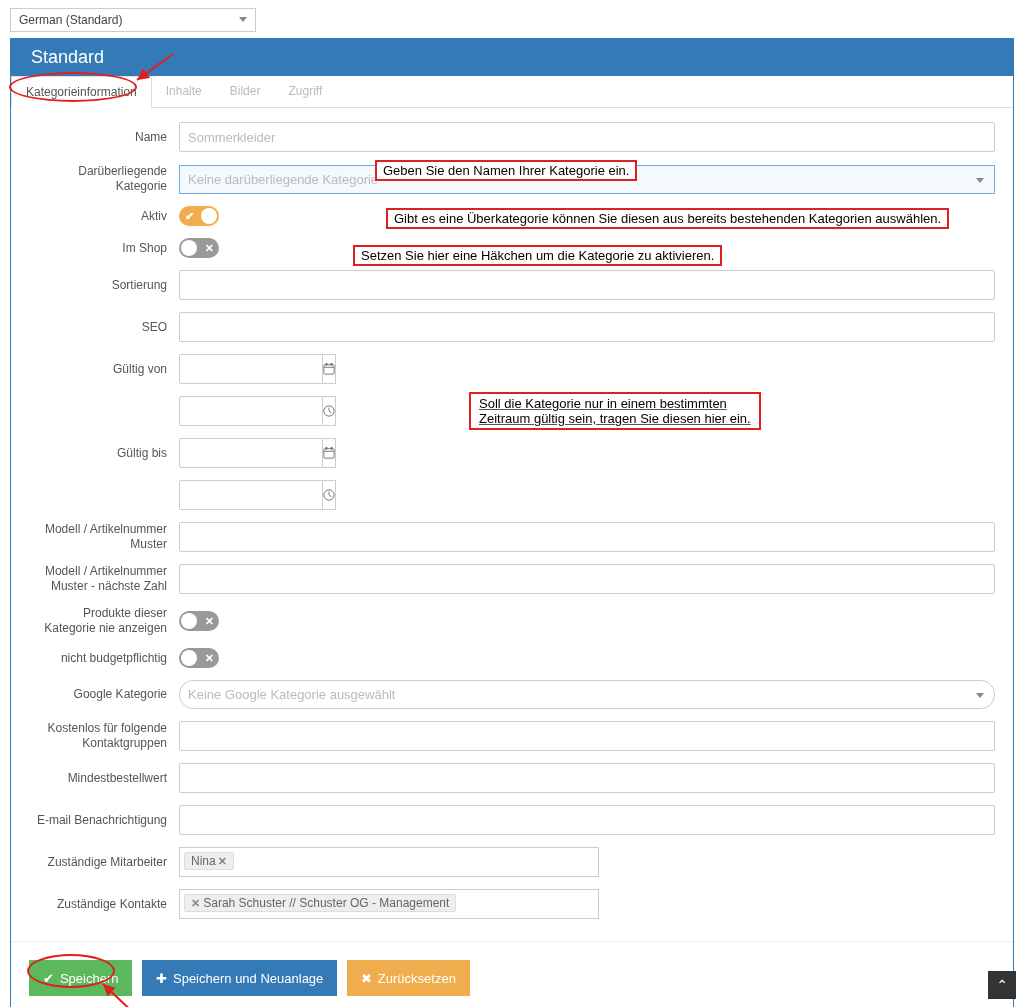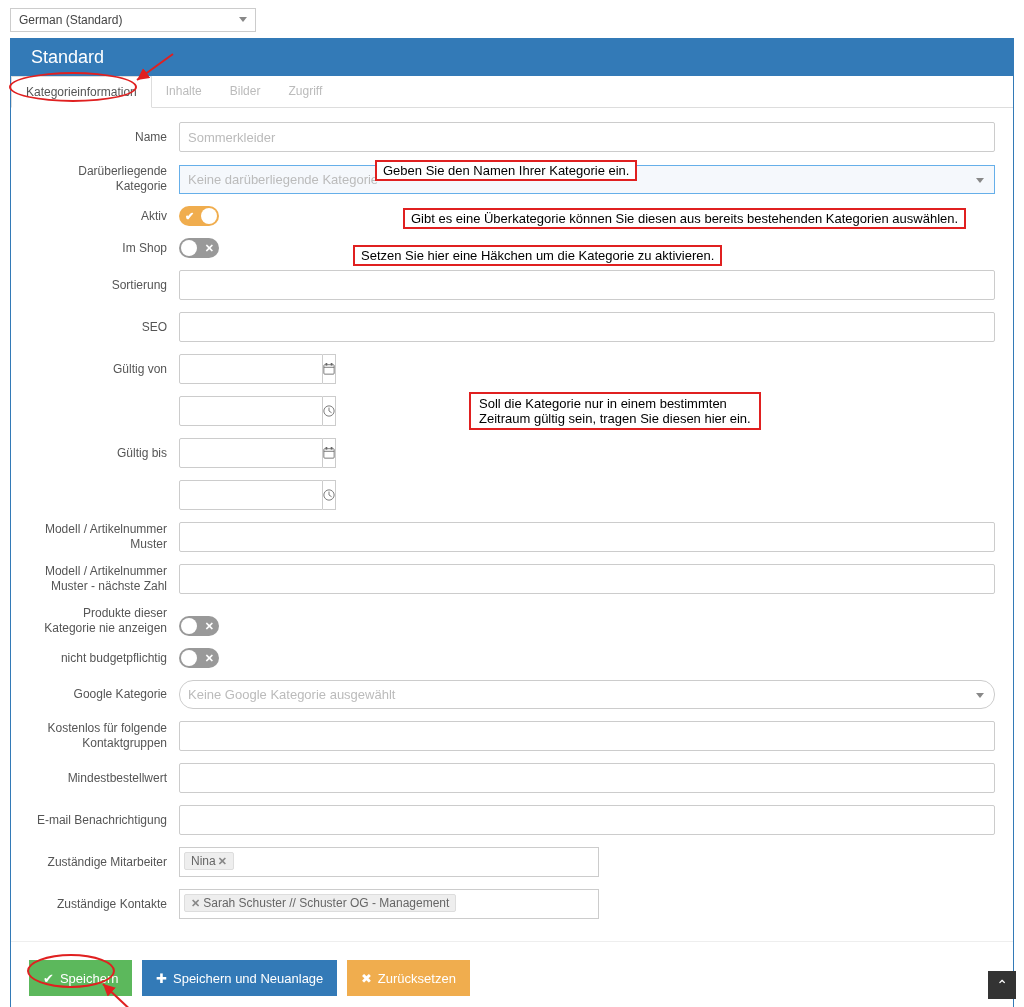--- a/index.html
+++ b/index.html
@@ -7,21 +7,21 @@
   .lang-select { display: inline-block; margin: 8px 10px 6px; border: 1px solid #ccc; background: #fff; width: 246px; position: relative; }
   .lang-select-inner { padding: 4px 20px 4px 8px; font-size: 12px; color: #444; }
   .lang-select .caret { position: absolute; right: 8px; top: 8px; width: 0; height: 0; border-left: 4px solid transparent; border-right: 4px solid transparent; border-top: 5px solid #888; }
   .panel { margin: 0 10px 10px; border: 1px solid #337ab7; }
   .panel-header { background: #337ab7; color: #fff; padding: 8px 20px; font-size: 18px; font-weight: 300; }
   .tabs { border-bottom: 1px solid #ddd; display: flex; }
   .tab { padding: 8px 14px; font-size: 12px; color: #bbb; cursor: pointer; }
   .tab.active { color: #555; border: 1px solid #ddd; border-bottom: 1px solid #fff; margin-bottom: -1px; background: #fff; }
   .form-body { padding: 14px 18px 10px; }
   .row { display: flex; align-items: center; margin-bottom: 12px; position: relative; }
-  .row.top { align-items: flex-end; }
+  .row.top { align-items: center; }
   .lbl { width: 150px; text-align: right; padding-right: 12px; font-size: 12px; color: #555; line-height: 1.25; }
   .field { flex: 1; position: relative; }
   .input { width: 100%; height: 30px; border: 1px solid #ccc; border-radius: 2px; padding: 0 8px; font-size: 13px; color: #555; font-family: inherit; }
   .input::placeholder { color: #bbb; }
   .input.short { width: 144px; }
   .group { display: flex; }
   .group .input { border-top-right-radius: 0; border-bottom-right-radius: 0; }
   .addon { width: 34px; height: 30px; border: 1px solid #ccc; border-left: none; display: flex; align-items: center; justify-content: center; background: #fff; color: #666; cursor: pointer; }
   .select-wrap { position: relative; }
   .select-wrap .caret { position: absolute; right: 10px; top: 12px; width: 0; height: 0; border-left: 4px solid transparent; border-right: 4px solid transparent; border-top: 5px solid #888; }
@@ -93,21 +93,21 @@
       </div>
     </div>
 
     <div class="row top">
       <div class="lbl">Darüberliegende Kategorie</div>
       <div class="field">
         <div class="select-wrap combo">
           <span class="sel-text">Keine darüberliegende Kategorie</span>
           <span class="caret"></span>
         </div>
-        <span class="annot" style="left:224px; top:1px;">Gibt es eine Überkategorie können Sie diesen aus bereits bestehenden Kategorien auswählen.</span>
+        <span class="annot" style="left:207px; top:1px;">Gibt es eine Überkategorie können Sie diesen aus bereits bestehenden Kategorien auswählen.</span>
       </div>
     </div>
 
     <div class="row">
       <div class="lbl">Aktiv</div>
       <div class="field">
         <span class="toggle on">
           <span class="glyph">✔</span>
           <span class="knob"></span>
         </span>
@@ -157,21 +157,21 @@
         <div class="group" style="width:144px;">
           <input class="input short" style="">
           <span class="addon">
             <svg width="12" height="12" viewBox="0 0 14 14">
                 <circle cx="7" cy="7" r="6" fill="none" stroke="#666"></circle>
                 <line x1="7" y1="7" x2="7" y2="3" stroke="#666"></line>
                 <line x1="7" y1="7" x2="10" y2="9" stroke="#666"></line>
               </svg>
           </span>
         </div>
-        <div style="position:absolute; left:290px; top:-4px; border:2px solid #e02020; background:#fff; padding:2px 8px; pointer-events:none;">
+        <div style="position:absolute; left:290px; top:-4px; border:2px solid #e02020; background:#fff; padding:2px 8px; pointer-events:none;text-decoration:underline;">
           <div style="color:#000; font-size:13px;">Soll die Kategorie nur in einem bestimmten</div>
           <div style="color:#000; font-size:13px;">Zeitraum gültig sein, tragen Sie diesen hier ein.</div>
         </div>
       </div>
     </div>
 
     <div class="row">
       <div class="lbl">Gültig bis</div>
       <div class="field">
         <div class="group" style="width:144px;">

